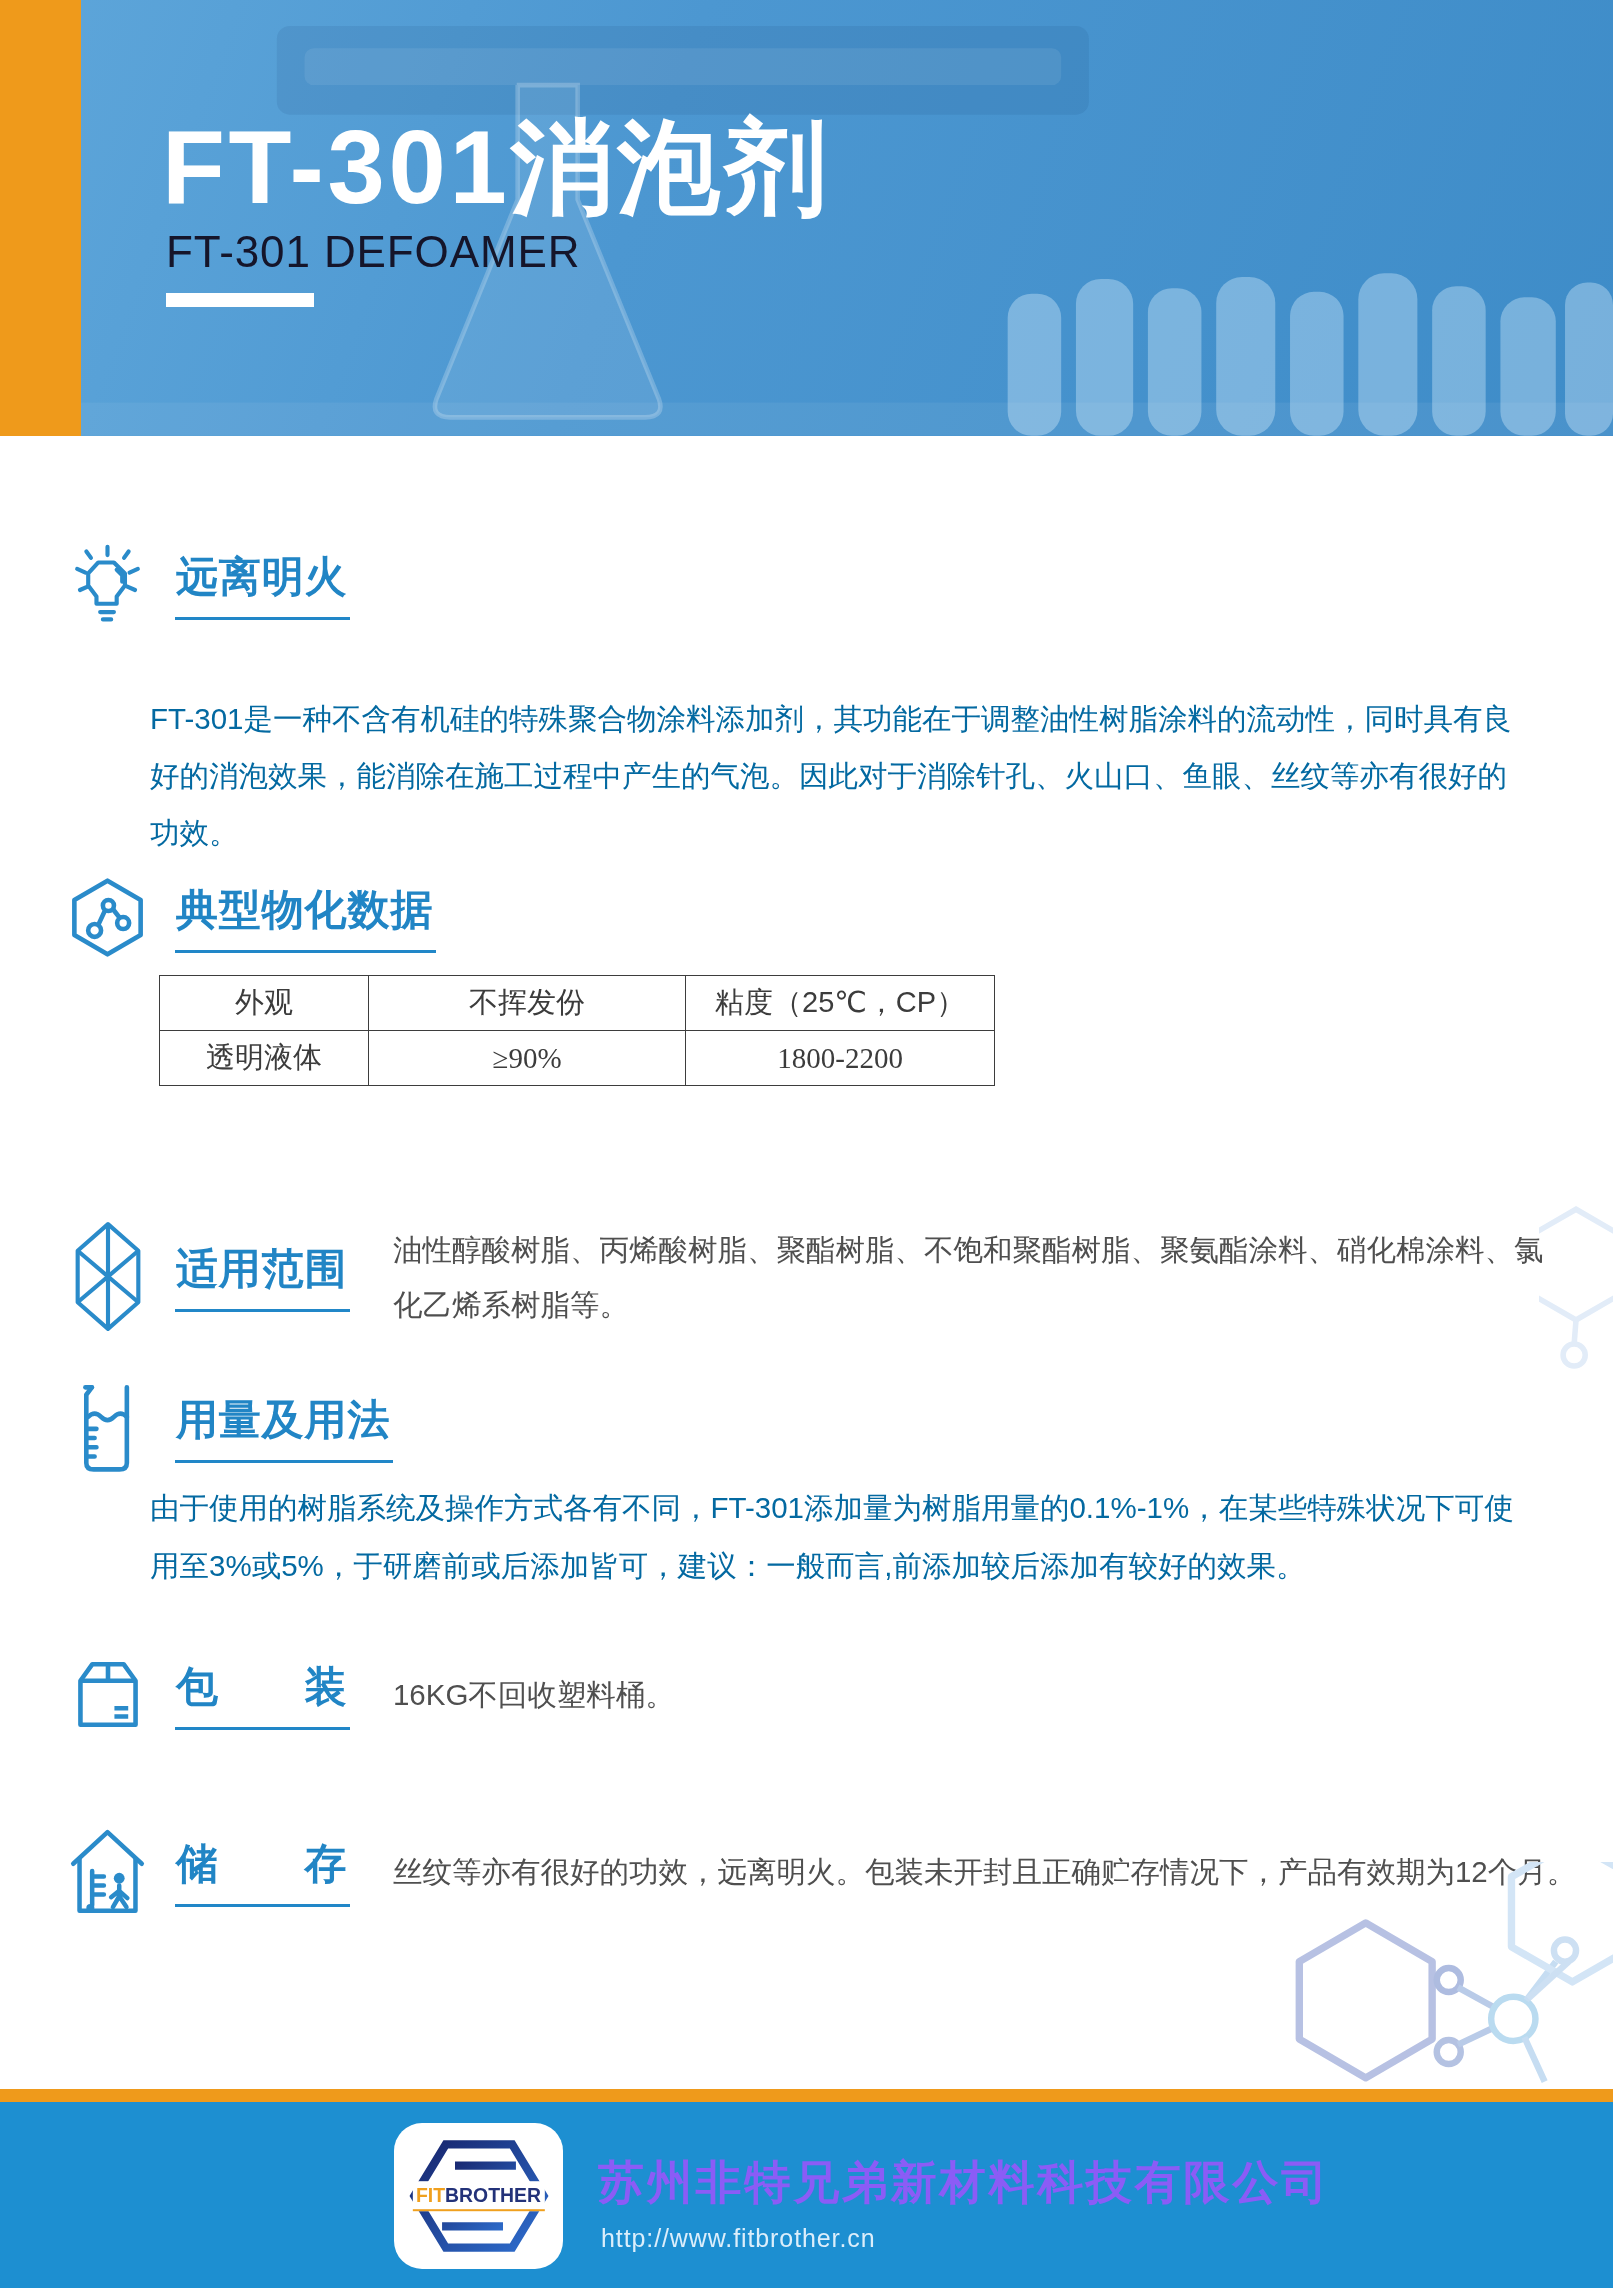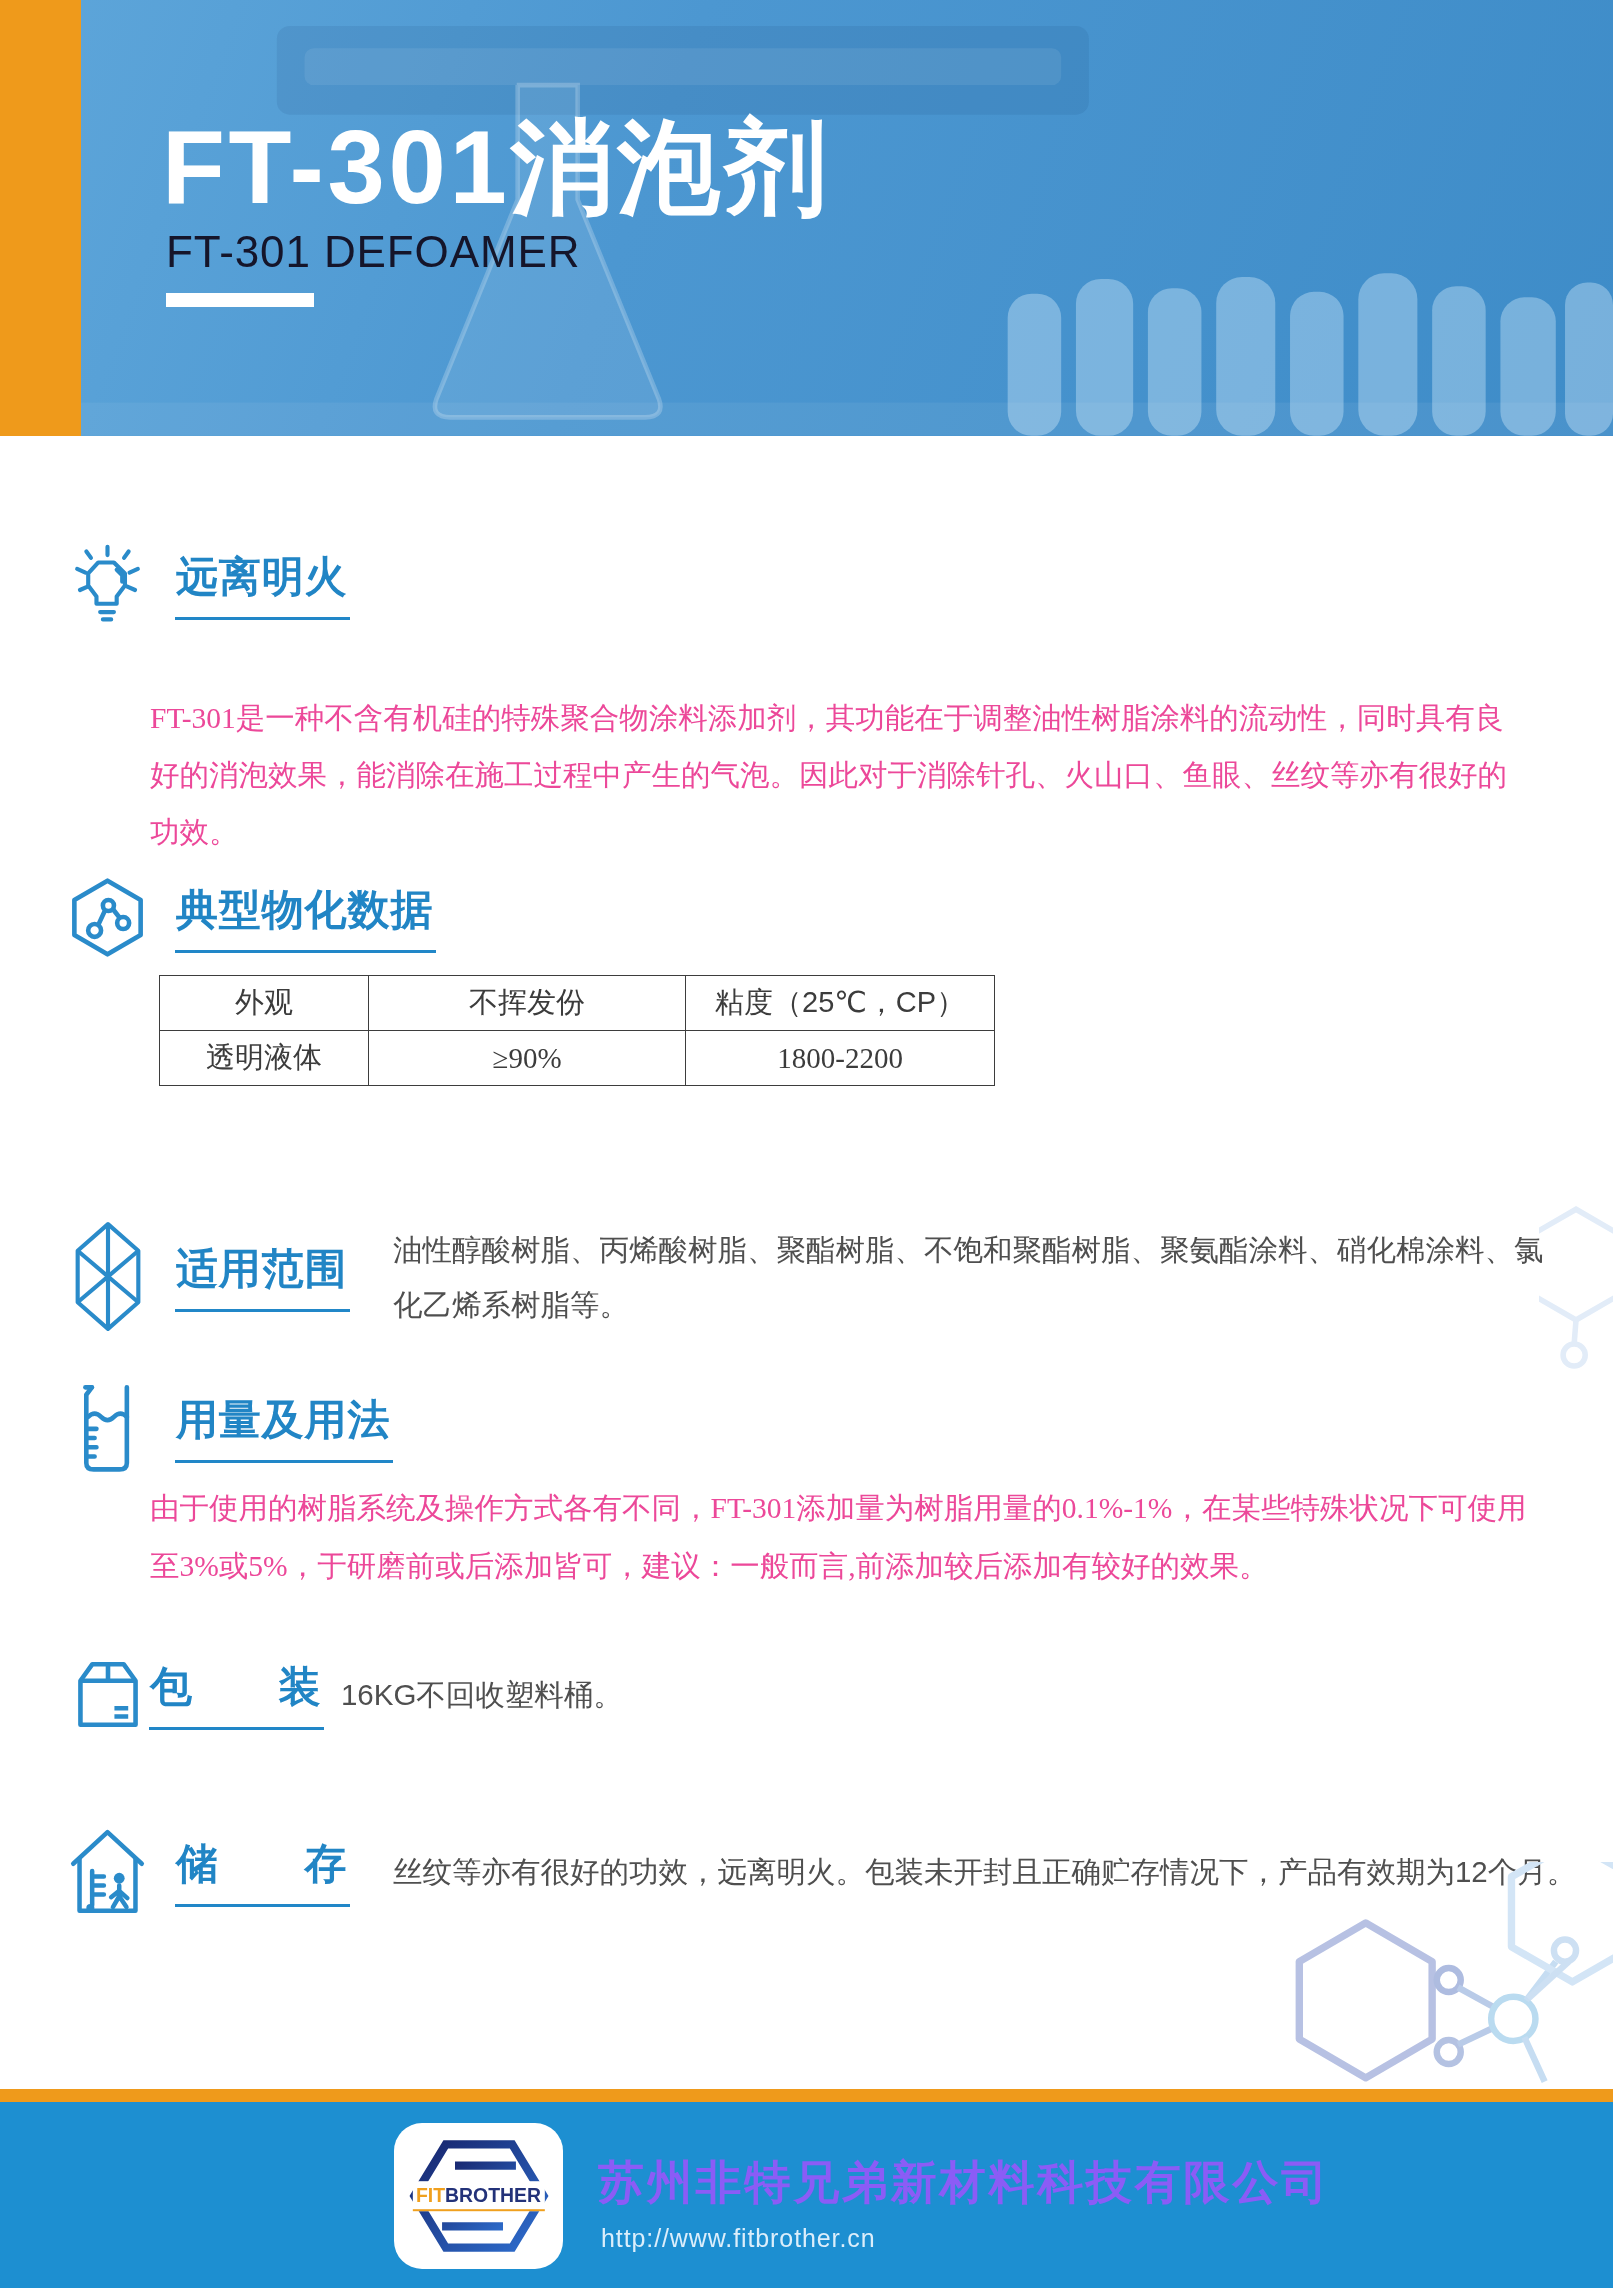--- a/index.html
+++ b/index.html
@@ -22,40 +22,40 @@
     position:absolute;left:166px;top:227px;font-size:44px;color:#15152a;letter-spacing:0.9px;white-space:nowrap;
   }
   .banner-underline{position:absolute;left:166px;top:293px;width:148px;height:14px;background:#ffffff;}
   
   .sec-head{position:absolute;display:flex;align-items:center;gap:26px;left:66px;}
   .icon-box{width:83px;display:flex;justify-content:center;align-items:center;flex:none;}
   .sec-heading{
     display:inline-block;margin:0;font-size:42px;font-weight:bold;color:#2185c5;
     letter-spacing:0.9px;border-bottom:3.7px solid #2187c8;padding:0 2.8px 12px 0.9px;white-space:nowrap;
   }
-  .body-text{position:absolute;margin:0;font-size:29.5px;line-height:57px;color:#ec4899;font-family:Liberation Serif, serif;}
+  .body-text{position:absolute;margin:0;font-size:29.5px;line-height:57px;color:#0369a1;}
   .side-text{margin:0 0 0 16.6px;font-size:29.5px;line-height:55px;color:#4f4f4f;}
   .s1-head{top:540px;}
   .s1-body{left:150px;top:690px;width:1371px;}
   .s2-head{top:875px;}
   .spec-table{
     position:absolute;left:159px;top:975px;width:836px;border-collapse:collapse;table-layout:fixed;
     font-size:29px;color:#3c3c3c;
   }
   .spec-table td{border:1.8px solid #3d3d3d;text-align:center;height:54px;padding:0;}
   .spec-table .c1{width:25%;}
   .spec-table .c2{width:38%;}
   .spec-table .c3{width:37%;}
   .spec-table .num{font-family:"Liberation Serif","DejaVu Serif",serif;}
   .s3-row{position:absolute;left:66px;top:1220px;display:flex;align-items:center;gap:26px;}
   .s3-body{width:1172px;}
   .s4-head{top:1380px;}
   .s4-body{left:150px;top:1479px;width:1389px;line-height:58px;}
   .s4-body p{margin:0;}
-  .s5-row{position:absolute;left:66px;top:1655px;display:flex;align-items:center;}
+  .s5-row{position:absolute;left:66px;top:1655px;display:flex;align-items:center;gap:26px;}
   .s6-row{position:absolute;left:66px;top:1823px;display:flex;align-items:center;gap:26px;}
   
   .molecules{position:absolute;right:0;top:1862px;}
   .mini-molecule{position:absolute;right:0;top:1200px;}
   
   .footer-orange{position:absolute;left:0;top:2089px;width:1613px;height:14px;background:#ef9a1b;}
   .footer-blue{position:absolute;left:0;top:2102px;width:1613px;height:186px;background:#1d8fd1;}
   .logo-card{
     position:absolute;left:394px;top:2123px;width:169px;height:146px;background:#ffffff;border-radius:28px;
     display:flex;justify-content:center;align-items:center;

